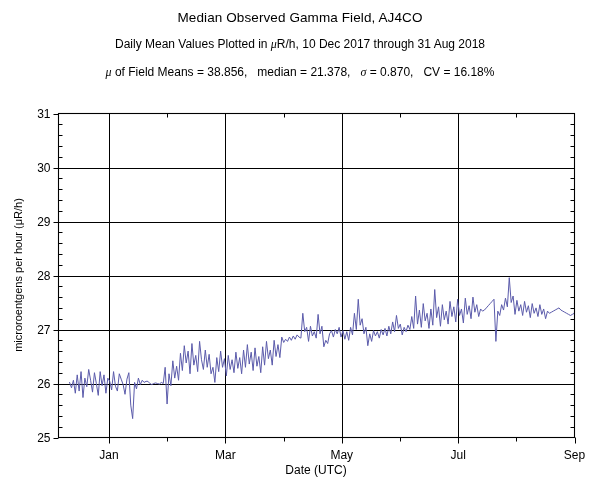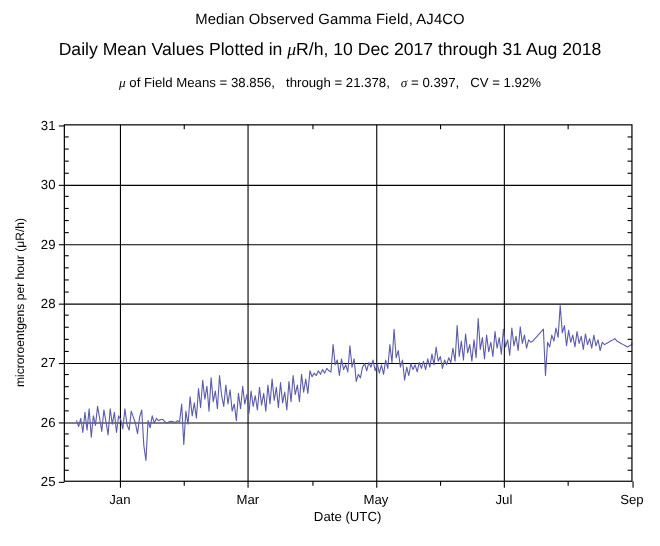--- a/index.html
+++ b/index.html
@@ -9,21 +9,21 @@
     background:#ffffff;
     font-family:"Liberation Sans", sans-serif;
     color:#000000;
     overflow:hidden;
     position:relative;
   }
   #root{position:absolute;left:0;top:0;width:600px;height:496px;}
 
   .title-block{position:absolute;left:0;top:0;width:600px;text-align:center;}
   .title-main{font-size:13.5px;letter-spacing:0.1px;margin-top:10px;}
-  .title-sub{font-size:16px;margin-top:12px;}
+  .title-sub{font-size:12px;margin-top:12px;}
   .title-stats{font-size:12px;margin-top:13px;}
   .it{font-style:italic;font-family:"Liberation Serif",serif;}
 
   .plot-wrap{position:absolute;left:0;top:0;width:600px;height:496px;}
   svg{display:block;}
 
   .axis-line{stroke:#000000;stroke-width:1.1;fill:none;}
   .grid-line{stroke:#000000;stroke-width:1.0;fill:none;}
   .tick{stroke:#000000;stroke-width:1.0;}
   .series-path{fill:none;stroke-width:1.0;stroke-linejoin:round;stroke-linecap:round;}
@@ -33,21 +33,21 @@
   .axis-title{font-size:12px;}
 </style>
 </head>
 <body>
 
 <div id="root">
 
   <div class="title-block">
     <div class="title-main">Median Observed Gamma Field, AJ4CO</div>
     <div class="title-sub"><span>Daily Mean Values Plotted in </span><span class="it">μ</span><span>R/h, 10 Dec 2017 through 31 Aug 2018</span></div>
-    <div class="title-stats"><span class="it">μ</span><span> of Field Means = </span><span>38.856</span><span>,&nbsp;&nbsp; </span><span>through = </span><span>21.378</span><span>,&nbsp;&nbsp; </span><span class="it">σ</span><span> = </span><span>0.397</span><span>,&nbsp;&nbsp; </span><span>CV = </span><span>1.92%</span></div>
+    <div class="title-stats"><span class="it">μ</span><span> of Field Means = </span><span>38.856</span><span>,&nbsp;&nbsp; </span><span>median = </span><span>21.378</span><span>,&nbsp;&nbsp; </span><span class="it">σ</span><span> = </span><span>0.870</span><span>,&nbsp;&nbsp; </span><span>CV = </span><span>16.18%</span></div>
   </div>
 
   <div class="plot-wrap">
     <svg id="chart-svg" width="600" height="496" viewBox="0 0 600 496">
       <g id="grid-group">
           <line x1="58.5" y1="384.5" x2="574.5" y2="384.5" class="grid-line"></line>
           <line x1="58.5" y1="330.5" x2="574.5" y2="330.5" class="grid-line"></line>
           <line x1="58.5" y1="276.5" x2="574.5" y2="276.5" class="grid-line"></line>
           <line x1="58.5" y1="222.5" x2="574.5" y2="222.5" class="grid-line"></line>
           <line x1="58.5" y1="168.5" x2="574.5" y2="168.5" class="grid-line"></line>

